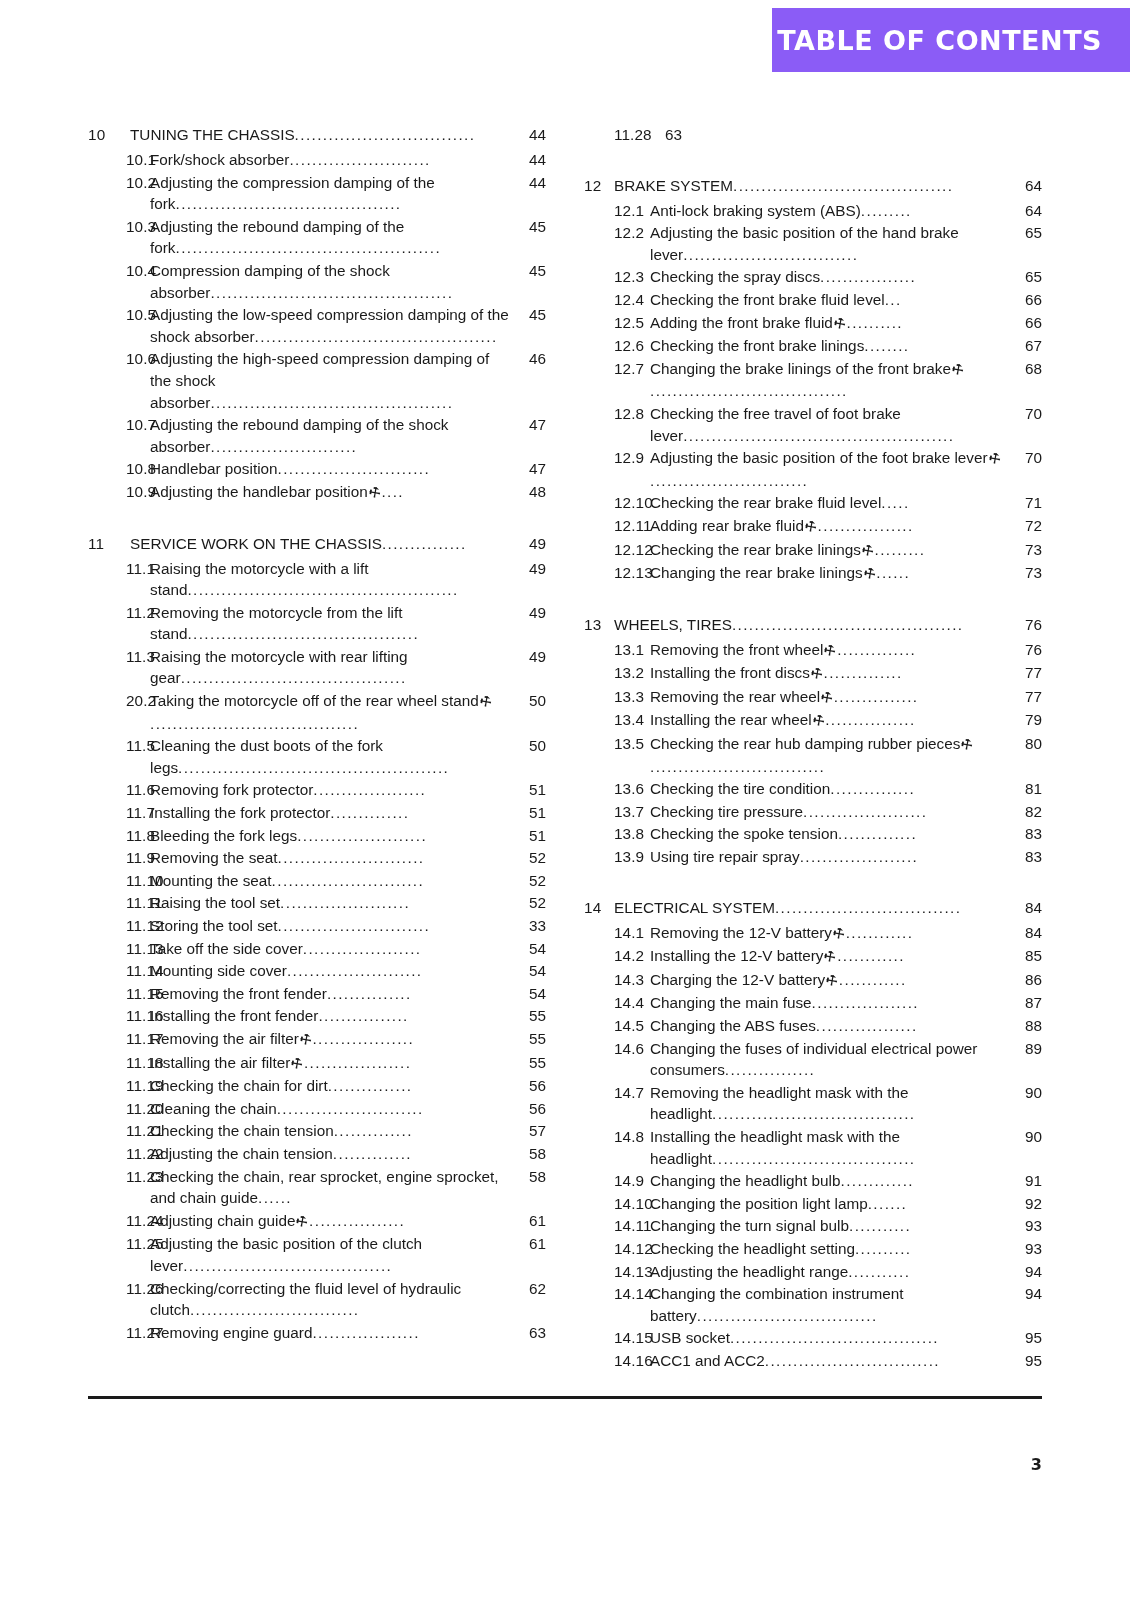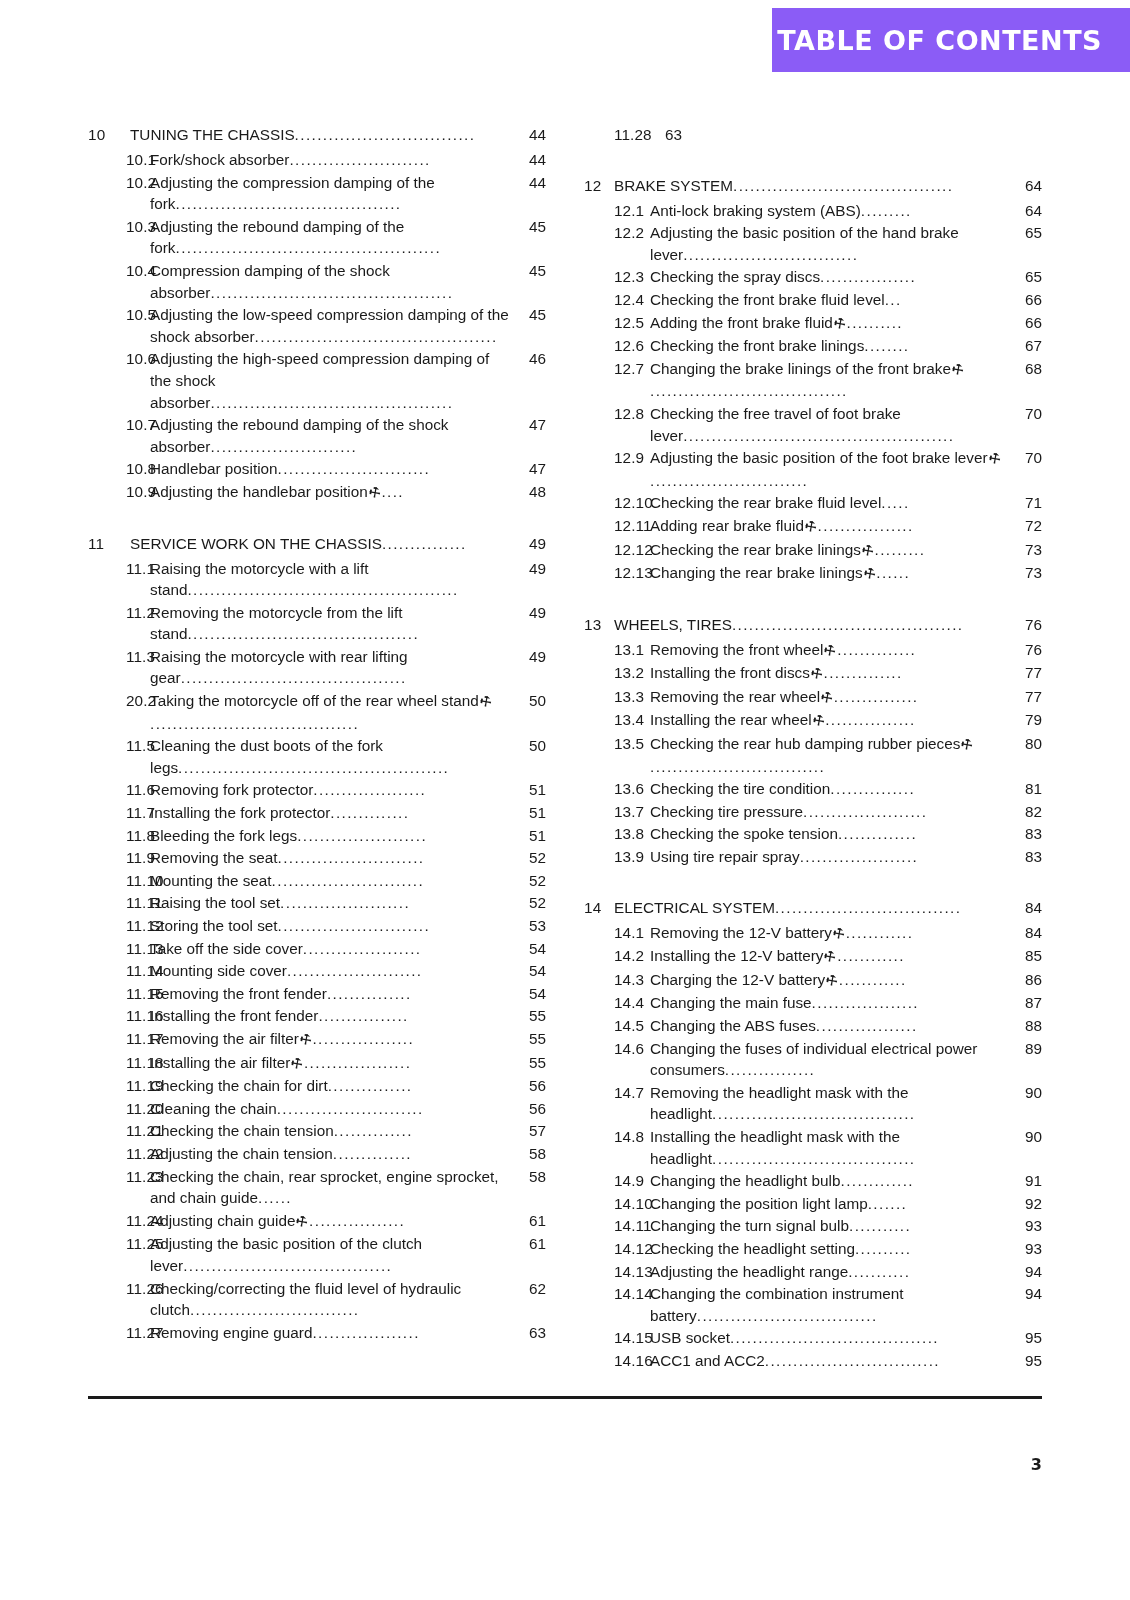--- a/index.html
+++ b/index.html
@@ -254,21 +254,21 @@
           <div class="pg">52</div>
         </div>
         <div class="entry">
           <div class="num">11.11</div>
           <div class="txt"><span>Raising the tool set</span><span class="dots">.......................</span></div>
           <div class="pg">52</div>
         </div>
         <div class="entry">
           <div class="num">11.12</div>
           <div class="txt"><span>Storing the tool set</span><span class="dots">...........................</span></div>
-          <div class="pg">53</div>
+          <div class="pg">33</div>
         </div>
         <div class="entry">
           <div class="num">11.13</div>
           <div class="txt"><span>Take off the side cover</span><span class="dots">.....................</span></div>
           <div class="pg">54</div>
         </div>
         <div class="entry">
           <div class="num">11.14</div>
           <div class="txt"><span>Mounting side cover</span><span class="dots">........................</span></div>
           <div class="pg">54</div>

